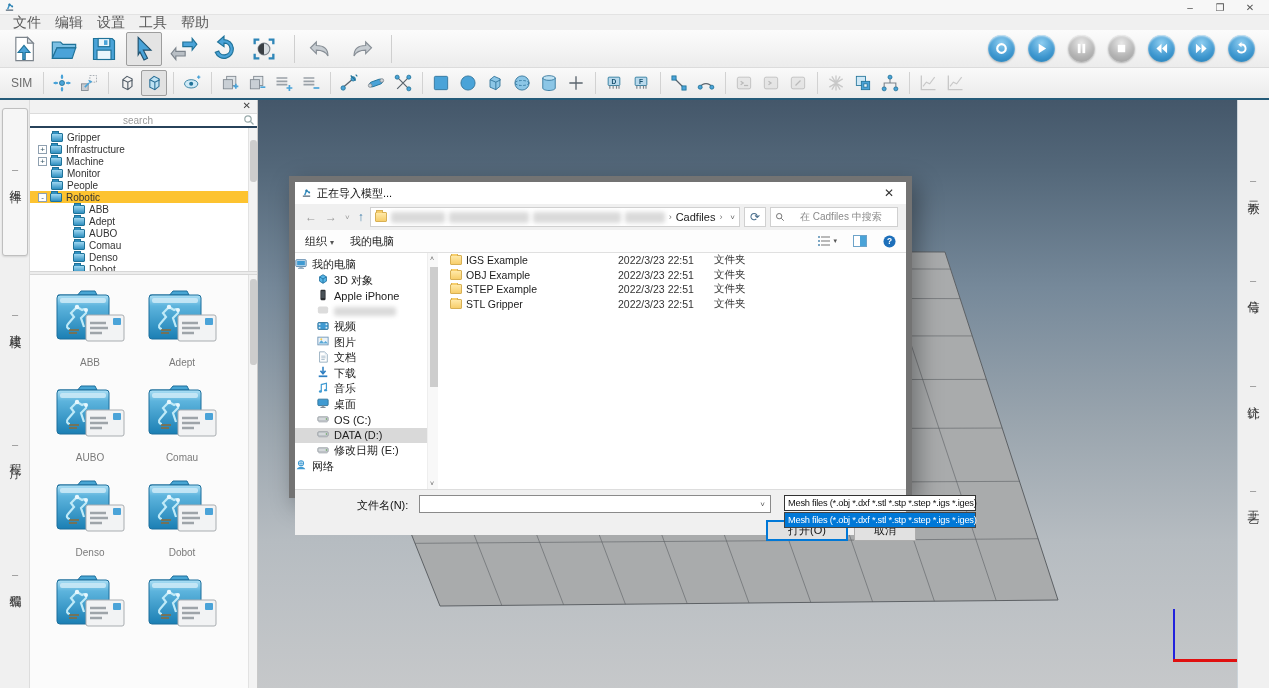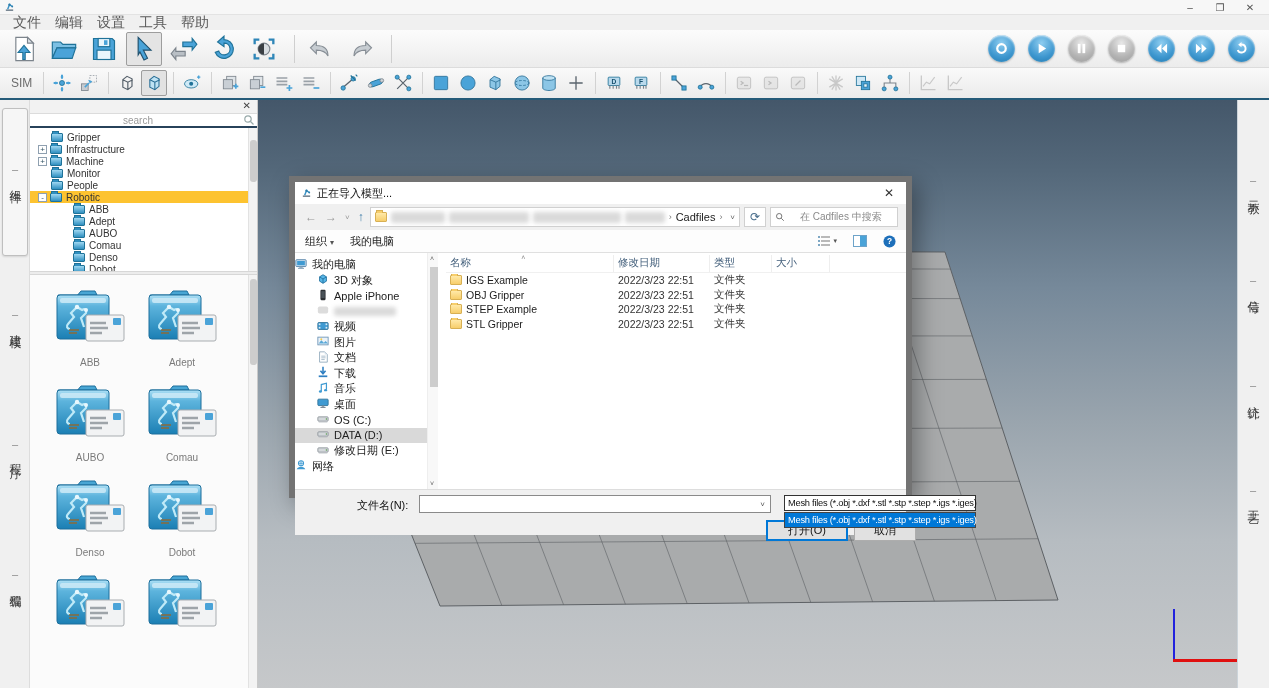--- a/index.html
+++ b/index.html
@@ -938,55 +938,40 @@
             </svg></span>
           <span>网络</span>
         </div>
       </div>
     <div id="nav-scroll">
         <span class="up">˄</span>
         <div class="thumb"></div>
         <span class="dn">˅</span>
       </div>
     <div id="dlg-list">
-      <div id="list-head">
-          <div class="hcell" style="width: 168px;">
-            <span class="sort">˄</span>
-            <span>名称</span>
-          </div>
-          <div class="hcell" style="width: 96px;">
-            <span>修改日期</span>
-          </div>
-          <div class="hcell" style="width: 62px;">
-            <span>类型</span>
-          </div>
-          <div class="hcell" style="width: 58px;">
-            <span>大小</span>
-          </div>
-        </div>
       <div id="list-rows">
           <div class="frow">
             <div class="fcellr" style="width: 168px;">
               <span class="foldy"></span>
               <span>IGS Example</span>
             </div>
             <div class="fcellr dim" style="width: 96px;">
               <span>2022/3/23 22:51</span>
             </div>
             <div class="fcellr dim" style="width: 62px;">
               <span>文件夹</span>
             </div>
             <div class="fcellr dim" style="width: 58px;">
               <span></span>
             </div>
           </div>
           <div class="frow">
             <div class="fcellr" style="width: 168px;">
               <span class="foldy"></span>
-              <span>OBJ Gripper</span>
+              <span>OBJ Example</span>
             </div>
             <div class="fcellr dim" style="width: 96px;">
               <span>2022/3/23 22:51</span>
             </div>
             <div class="fcellr dim" style="width: 62px;">
               <span>文件夹</span>
             </div>
             <div class="fcellr dim" style="width: 58px;">
               <span></span>
             </div>

